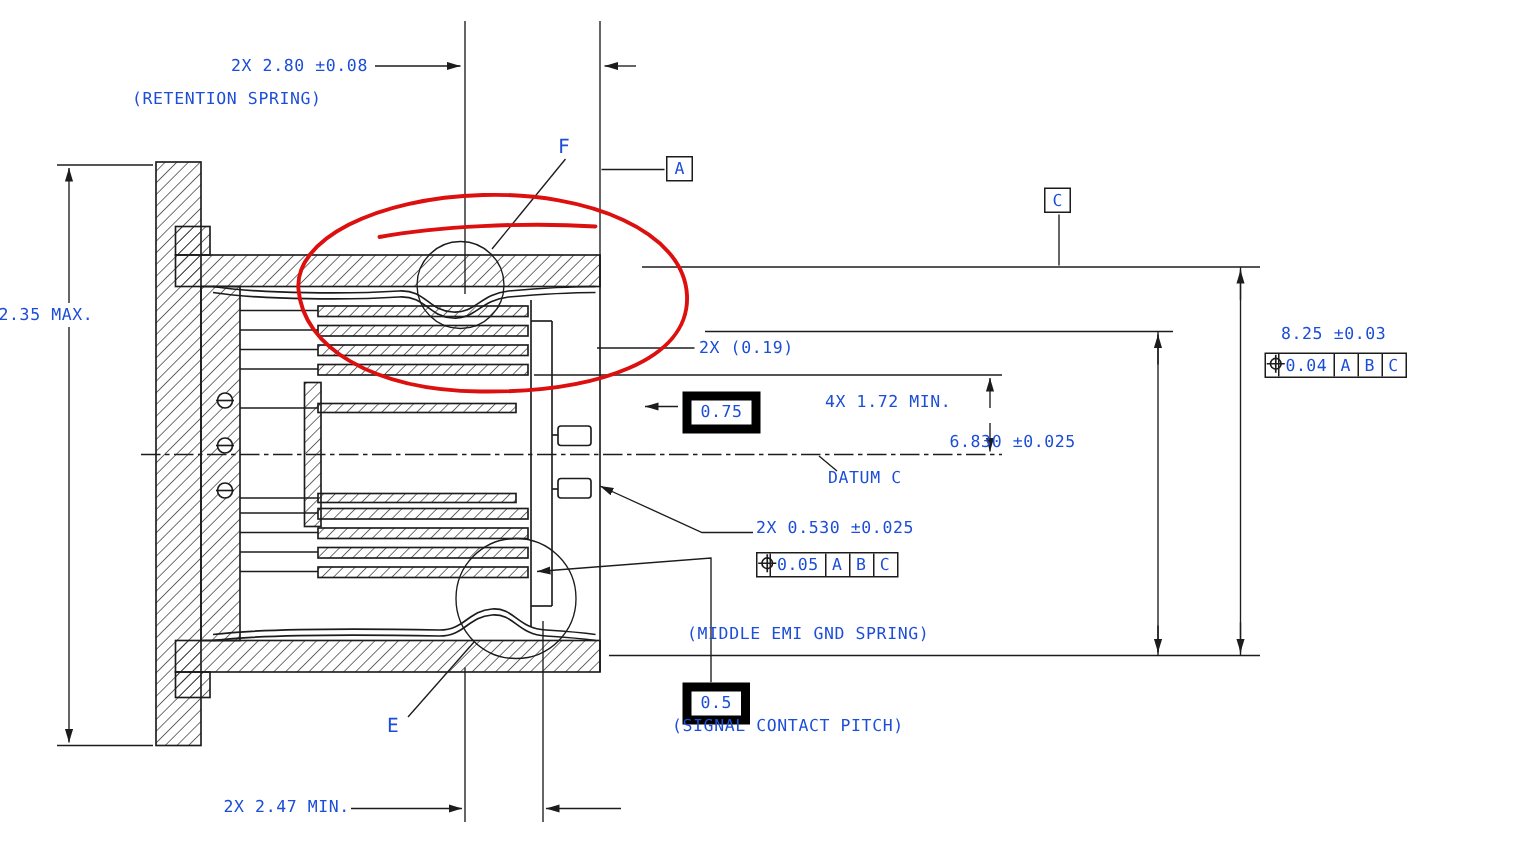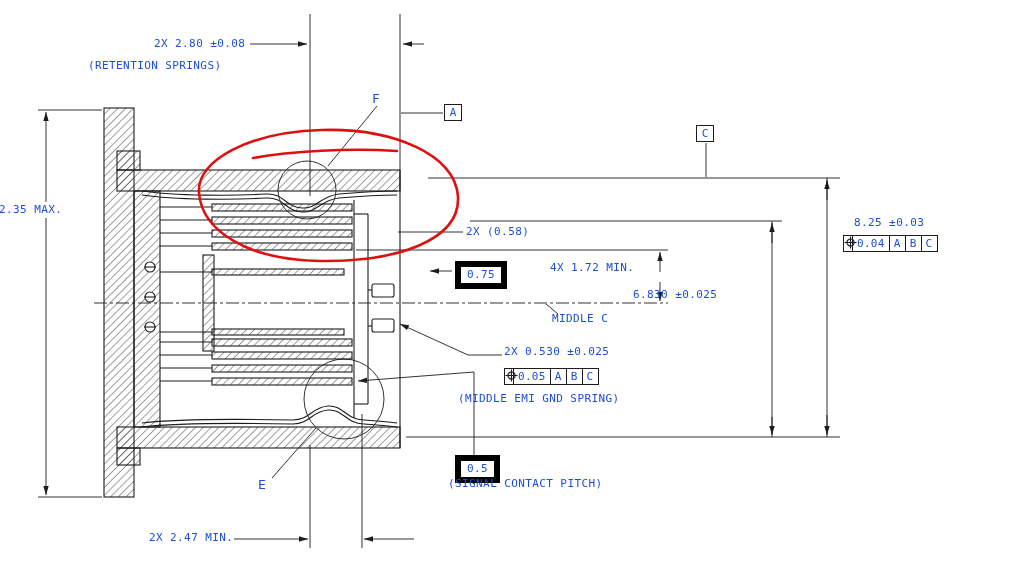--- a/index.html
+++ b/index.html
@@ -29,21 +29,21 @@
   #lbl-height{left:-8px;top:203px}
   #lbl-spring{left:466px;top:225px}
   #box-075{left:455px;top:261px}
   #lbl-172{left:550px;top:261px}
   #lbl-825{left:854px;top:216px}
   #fcf-825{left:843px;top:235px}
   #lbl-6830{left:633px;top:288px}
   #lbl-datumc{left:552px;top:312px}
   #lbl-0530{left:504px;top:345px}
   #fcf-0530{left:504px;top:368px}
-  #lbl-emi-note{left:458px;top:392px}
+  #lbl-emi-note{left:458px;top:416px}
   #box-05{left:455px;top:455px}
   #lbl-signal-note{left:448px;top:477px}
   #lbl-174{left:149px;top:531px}
 
   
   .obj{stroke:#1c1c1c;stroke-width:1.1;fill:none}
   .hatched{fill:url(#hatch);stroke:#1c1c1c;stroke-width:1.1}
   .wfill{fill:#fff;stroke:#1c1c1c;stroke-width:1.1}
   .dim{stroke:#1c1c1c;stroke-width:.9;fill:none}
   .cl{stroke:#1c1c1c;stroke-width:.9;fill:none;stroke-dasharray:13 3 3 3}
@@ -179,46 +179,46 @@
       <line class="dim" x1="377" y1="106" x2="328" y2="166"></line>
 
       <line class="dim" x1="310" y1="445" x2="310" y2="548"></line>
       <line class="dim" x1="362" y1="414" x2="362" y2="548"></line>
       <line class="dim" x1="234" y1="539" x2="308" y2="539" marker-end="url(#arr)"></line>
       <line class="dim" x1="414" y1="539" x2="364" y2="539" marker-end="url(#arr)"></line>
     </g>
   </svg>
 
   <div class="lbl" id="lbl-retention-dim">2X 2.80 ±0.08</div>
-  <div class="lbl" id="lbl-retention-note">(RETENTION SPRINGS)</div>
+  <div class="lbl" id="lbl-retention-note">(RETENTION SPRING)</div>
   <div class="lbl big" id="lbl-f">F</div>
   <div class="datum-box" id="box-datum-a">A</div>
   <div class="lbl" id="lbl-height">12.35 MAX.</div>
   <div class="datum-box" id="box-datum-c">C</div>
-  <div class="lbl" id="lbl-spring">2X (0.58)</div>
+  <div class="lbl" id="lbl-spring">2X (0.19)</div>
   <div class="basic-box" id="box-075">0.75</div>
   <div class="lbl" id="lbl-172">4X 1.72 MIN.</div>
   <div class="lbl" id="lbl-825">8.25 ±0.03</div>
 
   <div class="fcf" id="fcf-825">
     <span class="fcf-cell">
       <svg width="13" height="13" viewBox="0 0 14 14">
         <circle cx="7" cy="7" r="3.8" fill="none" stroke="#1c1c1c" stroke-width="1.2"></circle>
         <line x1="7" y1="0.5" x2="7" y2="13.5" stroke="#1c1c1c" stroke-width="1.2"></line>
         <line x1="0.5" y1="7" x2="13.5" y2="7" stroke="#1c1c1c" stroke-width="1.2"></line>
       </svg>
     </span>
     <span class="fcf-cell">0.04</span>
     <span class="fcf-cell">A</span>
     <span class="fcf-cell">B</span>
     <span class="fcf-cell">C</span>
   </div>
 
   <div class="lbl" id="lbl-6830">6.830 ±0.025</div>
-  <div class="lbl" id="lbl-datumc">MIDDLE C</div>
+  <div class="lbl" id="lbl-datumc">DATUM C</div>
   <div class="lbl" id="lbl-0530">2X 0.530 ±0.025</div>
 
   <div class="fcf" id="fcf-0530">
     <span class="fcf-cell">
       <svg width="13" height="13" viewBox="0 0 14 14">
         <circle cx="7" cy="7" r="3.8" fill="none" stroke="#1c1c1c" stroke-width="1.2"></circle>
         <line x1="7" y1="0.5" x2="7" y2="13.5" stroke="#1c1c1c" stroke-width="1.2"></line>
         <line x1="0.5" y1="7" x2="13.5" y2="7" stroke="#1c1c1c" stroke-width="1.2"></line>
       </svg>
     </span>

